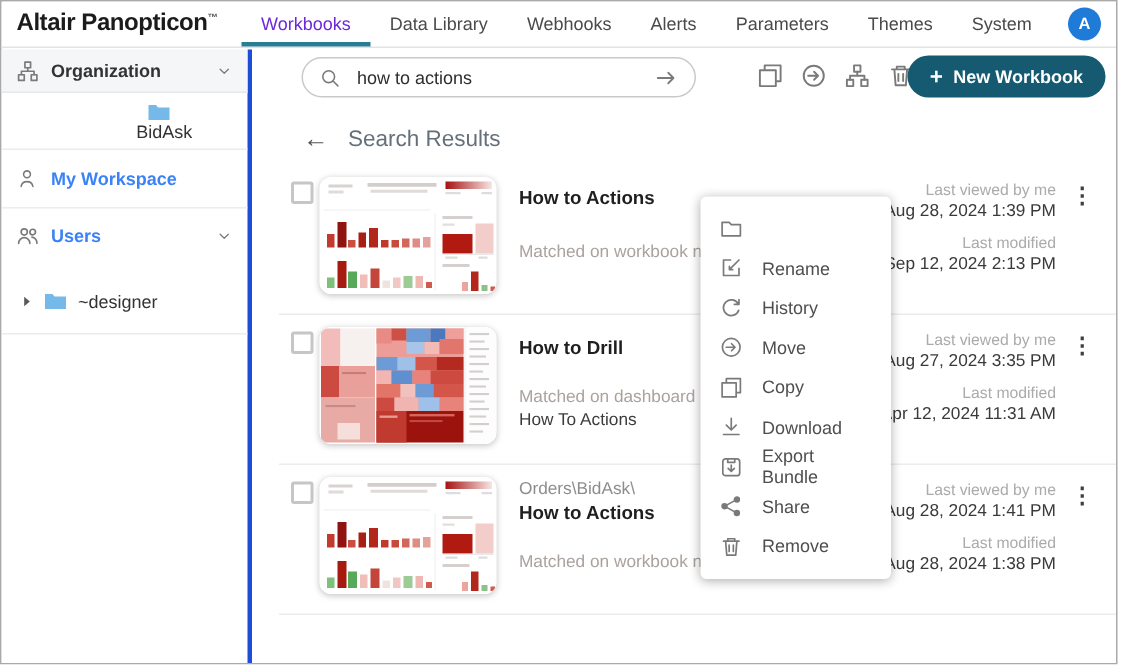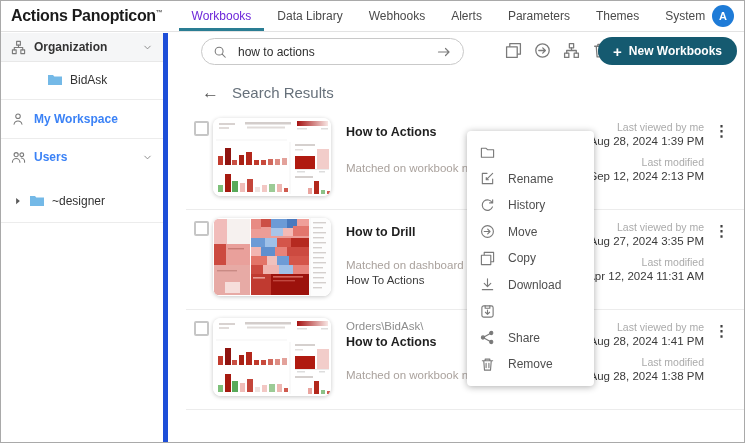--- a/index.html
+++ b/index.html
@@ -9,21 +9,21 @@
   
   .header { position:absolute; top:0; left:0; right:0; height:31px; background:#fff; border-bottom:1px solid #e3e3e3; display:flex; align-items:center; z-index:5; }
   .logo { margin-left:10px; font-size:16px; font-weight:bold; color:#1b1b1b; letter-spacing:-0.3px; white-space:nowrap; }
   .logo sup { font-size:7px; font-weight:bold; color:#555; }
   .tabs { display:flex; margin-left:16px; height:100%; }
   .tab { padding:0 13px 0; display:flex; align-items:center; font-size:12px; color:#4a4a4a; height:100%; border-bottom:3px solid transparent; padding-top:3px; cursor:pointer; white-space:nowrap; }
   .tab.active { color:#6d28d9; border-bottom-color:#2a7d93; }
   .avatar { position:absolute; right:10px; top:4px; width:22px; height:22px; border-radius:50%; background:#1e7bd7; color:#fff; font-size:11px; font-weight:bold; display:flex; align-items:center; justify-content:center; }
 
   
-  .sidebar { position:absolute; top:32px; left:0; width:167px; bottom:0; background:#fff; border-right:5px solid #1d4ed8; }
+  .sidebar { position:absolute; top:32px; left:0; width:167px; bottom:0; background:#fff; border-right:3px solid #1d4ed8; }
   .org-header { height:29px; background:#f5f6f7; border-bottom:1px solid #e8e8e8; display:flex; align-items:center; padding:0 10px; }
   .org-header .lbl { font-size:12px; font-weight:bold; color:#333; margin-left:8px; flex:1; }
   .tree-section { padding:6px 0 8px; border-bottom:1px solid #ececec; }
   .tree-row { display:flex; align-items:center; height:23px; font-size:12px; color:#333; cursor:pointer; }
   .tree-row .flbl { margin-left:7px; }
   .ws-row, .users-row { display:flex; align-items:center; height:26px; font-size:12px; font-weight:bold; color:#3b82f6; padding:0 10px; cursor:pointer; }
   .ws-section { padding:6px 0; border-bottom:1px solid #ececec; }
   .users-section { padding:5px 0 10px; border-bottom:1px solid #ececec; }
   .users-row .lbl { margin-left:8px; flex:1; }
   .caret { width:10px; height:10px; flex:0 0 auto; }
@@ -177,21 +177,21 @@
         <rect x="100" y="64" width="13" height="1.4"></rect>
           <rect x="100" y="69" width="9" height="1.4"></rect>
       </g>
     </g>
   </defs>
 </svg>
 
 <div class="frame">
 
   <div class="header">
-    <div class="logo"><span>Actions Panopticon</span><sup>™</sup></div>
+    <div class="logo"><span>Altair Panopticon</span><sup>™</sup></div>
     <div class="tabs">
       <div class="tab active">Workbooks</div>
       <div class="tab">Data Library</div>
       <div class="tab">Webhooks</div>
       <div class="tab">Alerts</div>
       <div class="tab">Parameters</div>
       <div class="tab">Themes</div>
       <div class="tab">System</div>
     </div>
     <div class="avatar">A</div>
@@ -204,21 +204,21 @@
           <rect x="1.5" y="10.5" width="4" height="4"></rect>
           <rect x="10.5" y="10.5" width="4" height="4"></rect>
           <path d="M8 5.5 V8 M3.5 10.5 V8 H12.5 V10.5"></path>
         </svg>
       <span class="lbl">Organization</span>
       <svg class="ic" width="11" height="11" viewBox="0 0 16 16">
           <path d="M4 6 L8 10 L12 6"></path>
         </svg>
     </div>
     <div class="tree-section">
-      <div class="tree-row" style="padding-left:46px;">
+      <div class="tree-row" style="padding-left:46px;flex-direction:column;">
         <svg class="folder-svg" viewBox="0 0 16 13">
             <path d="M1 2 h5 l1.3 1.6 H15 V12 H1 z" fill="#74b9e7"></path>
           </svg>
         <span class="flbl">BidAsk</span>
       </div>
     </div>
     <div class="ws-section">
       <div class="ws-row">
         <svg class="ic" width="14" height="14" viewBox="0 0 16 16">
             <circle cx="8" cy="4.8" r="2.6"></circle>
@@ -279,21 +279,21 @@
             <rect x="1.5" y="10.5" width="4" height="4"></rect>
             <rect x="10.5" y="10.5" width="4" height="4"></rect>
             <path d="M8 5.5 V8 M3.5 10.5 V8 H12.5 V10.5"></path>
           </svg>
         <svg class="ic tico" viewBox="0 0 16 16">
             <path d="M2.5 4 H13.5 M5.5 4 V2.3 H10.5 V4 M4 4 L4.8 14 H11.2 L12 4 M6.5 6.8 V11.3 M9.5 6.8 V11.3"></path>
           </svg>
       </div>
       <button class="new-workbook">
         <span class="plus">+</span>
-        <span>New Workbooks</span>
+        <span>New Workbook</span>
       </button>
     </div>
 
     <div class="results-header">
       <span class="back-arrow">←</span>
       <span class="results-title">Search Results</span>
     </div>
 
     <div class="row">
       <span class="checkbox"></span>
@@ -398,20 +398,21 @@
       <svg class="ic mico" viewBox="0 0 16 16">
           <path d="M8 2 V10 M4.5 6.8 L8 10.3 L11.5 6.8 M2.5 13.5 H13.5"></path>
         </svg>
       <span>Download</span>
     </div>
     <div class="menu-item">
       <svg class="ic mico" viewBox="0 0 16 16">
           <rect x="2" y="2" width="12" height="12" rx="2"></rect>
           <path d="M5.5 2 V4.5 H10.5 V2 M8 6.5 V11 M5.8 8.8 L8 11 L10.2 8.8"></path>
         </svg>
+      <span>Export Bundle</span>
     </div>
     <div class="menu-item">
       <svg class="ic mico" viewBox="0 0 16 16">
           <circle cx="3.2" cy="8" r="1.7" fill="#7a7a7a"></circle>
           <circle cx="12" cy="3.2" r="1.7" fill="#7a7a7a"></circle>
           <circle cx="12" cy="12.8" r="1.7" fill="#7a7a7a"></circle>
           <path d="M4.7 7.2 L10.5 4 M4.7 8.8 L10.5 12"></path>
         </svg>
       <span>Share</span>
     </div>

